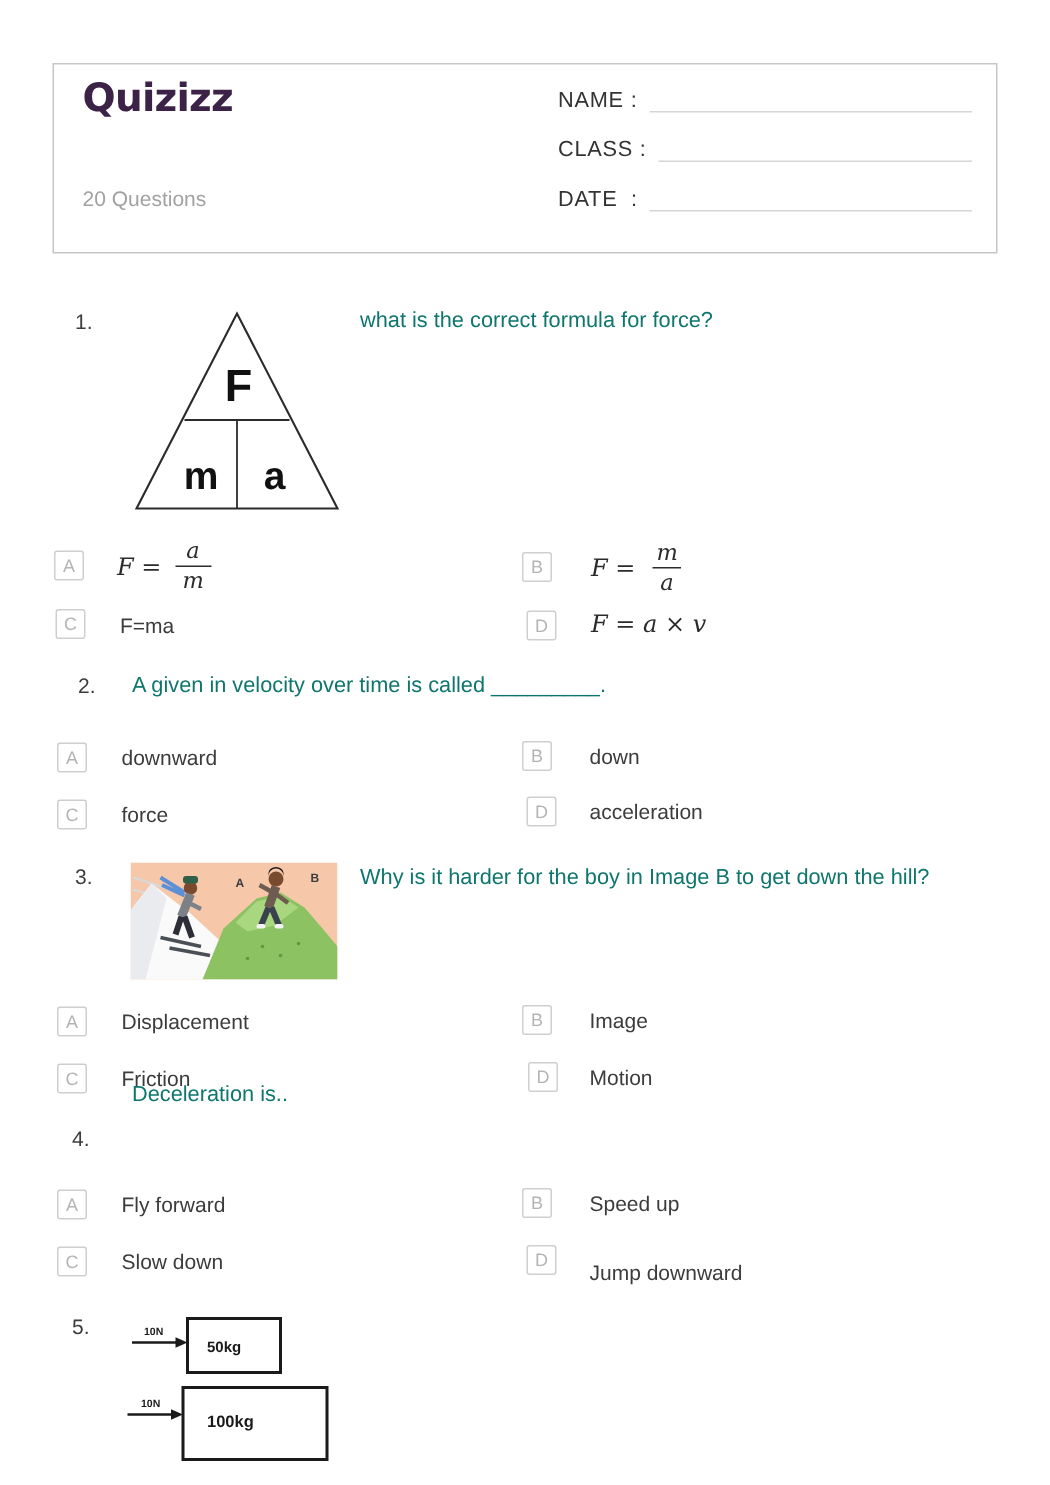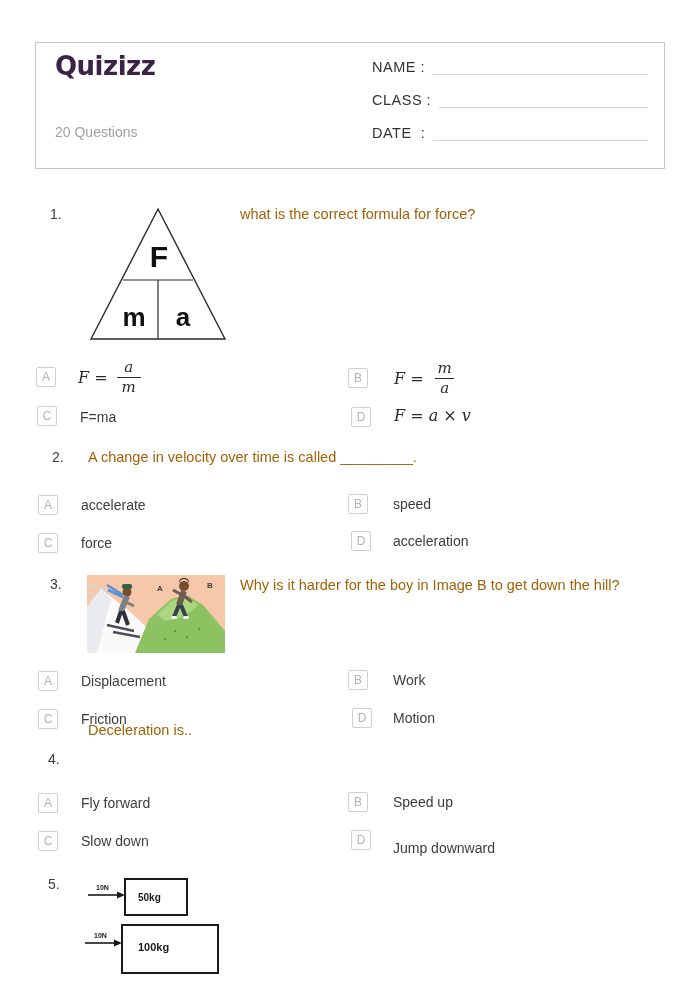--- a/index.html
+++ b/index.html
@@ -12,21 +12,21 @@
   .logo{left:55px;top:51px;font-size:26px;font-weight:800;letter-spacing:-0.5px;color:#3b2246;
         font-family:"DejaVu Sans",sans-serif;}
   .ws-title{left:55px;top:103px;font-size:15px;color:#3a3a3a;}
   .ws-sub{left:55px;top:124px;font-size:14px;color:#a2a2a2;}
   .field-row{left:372px;width:276px;height:20px;display:flex;align-items:flex-end;}
   .field-label{font-size:14.5px;color:#333;letter-spacing:0.5px;white-space:pre;}
   .field-line{flex:1;border-bottom:1px solid #d6d6d6;height:16px;margin-left:8px;}
 
   
   .qnum{font-size:14px;color:#3c3c3c;}
-  .qtext{font-size:14.5px;color:#a16207;white-space:nowrap;}
+  .qtext{font-size:14.5px;color:#0f766e;white-space:nowrap;}
   .opt-letter{width:20px;height:20px;border:1px solid #cfcfcf;border-radius:2px;color:#b4b4b4;
               font-size:12px;display:flex;align-items:center;justify-content:center;background:#fff;box-sizing:border-box;}
   .opt-text{font-size:14px;color:#3c3c3c;white-space:nowrap;}
 
   
   .math{font-family:"DejaVu Serif",serif;font-style:italic;font-size:16px;color:#2b2b2b;}
   .frac-wrap{display:flex;align-items:center;height:48px;}
   .frac{display:inline-flex;flex-direction:column;align-items:center;margin-left:9px;font-size:15px;}
   .frac .num{padding:0 5px 1px 5px;line-height:1.1;}
   .frac .den{border-top:1.2px solid #2b2b2b;padding:1px 5px 0 5px;line-height:1.1;}
@@ -86,26 +86,26 @@
     </span>
   </div>
 
   <div class="abs opt-letter" style="left:37px;top:406px;">C</div>
   <div class="abs opt-text" style="left:80px;top:409px;">F=ma</div>
 
   <div class="abs opt-letter" style="left:351px;top:407px;">D</div>
   <div class="abs math" style="left:394px;top:406px;">F = a × v</div>
 
   <div class="abs qnum" style="left:52px;top:449px;">2.</div>
-  <div class="abs qtext" style="left:88px;top:449px;">A change in velocity over time is called _________.</div>
+  <div class="abs qtext" style="left:88px;top:449px;">A given in velocity over time is called _________.</div>
 
   <div class="abs opt-letter" style="left:38px;top:495px;">A</div>
-  <div class="abs opt-text" style="left:81px;top:497px;">accelerate</div>
+  <div class="abs opt-text" style="left:81px;top:497px;">downward</div>
   <div class="abs opt-letter" style="left:348px;top:494px;">B</div>
-  <div class="abs opt-text" style="left:393px;top:496px;">speed</div>
+  <div class="abs opt-text" style="left:393px;top:496px;">down</div>
   <div class="abs opt-letter" style="left:38px;top:533px;">C</div>
   <div class="abs opt-text" style="left:81px;top:535px;">force</div>
   <div class="abs opt-letter" style="left:351px;top:531px;">D</div>
   <div class="abs opt-text" style="left:393px;top:533px;">acceleration</div>
 
   <div class="abs qnum" style="left:50px;top:576px;">3.</div>
 
   <svg class="abs" style="left:87px;top:575px;" width="138" height="78" viewBox="0 0 138 78">
     <rect x="0" y="0" width="138" height="78" fill="#f6c7a9"></rect>
 
@@ -144,21 +144,21 @@
     <rect x="84" y="41" width="6" height="3" rx="1.5" fill="#f2f2f2"></rect>
     <rect x="96" y="41" width="6" height="3" rx="1.5" fill="#f2f2f2"></rect>
     <text x="120" y="13" font-size="8" font-weight="bold" fill="#3c4043">B</text>
   </svg>
 
   <div class="abs qtext" style="left:240px;top:577px;">Why is it harder for the boy in Image B to get down the hill?</div>
 
   <div class="abs opt-letter" style="left:38px;top:671px;">A</div>
   <div class="abs opt-text" style="left:81px;top:673px;">Displacement</div>
   <div class="abs opt-letter" style="left:348px;top:670px;">B</div>
-  <div class="abs opt-text" style="left:393px;top:672px;">Work</div>
+  <div class="abs opt-text" style="left:393px;top:672px;">Image</div>
   <div class="abs opt-letter" style="left:38px;top:709px;">C</div>
   <div class="abs opt-text" style="left:81px;top:711px;">Friction</div>
   <div class="abs opt-letter" style="left:352px;top:708px;">D</div>
   <div class="abs opt-text" style="left:393px;top:710px;">Motion</div>
 
   <div class="abs qnum" style="left:48px;top:751px;">4.</div>
   <div class="abs qtext" style="left:88px;top:722px;">Deceleration is..</div>
 
   <div class="abs opt-letter" style="left:38px;top:793px;">A</div>
   <div class="abs opt-text" style="left:81px;top:795px;">Fly forward</div>

